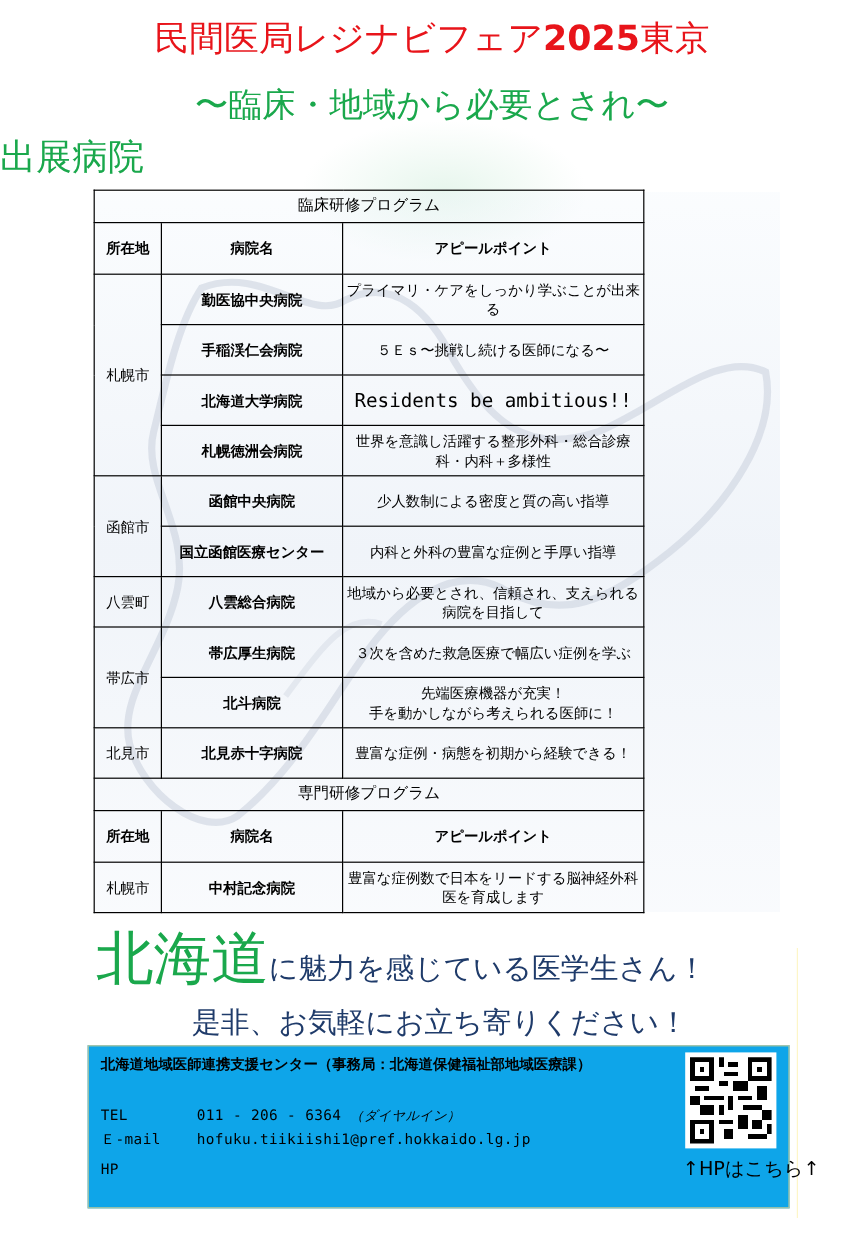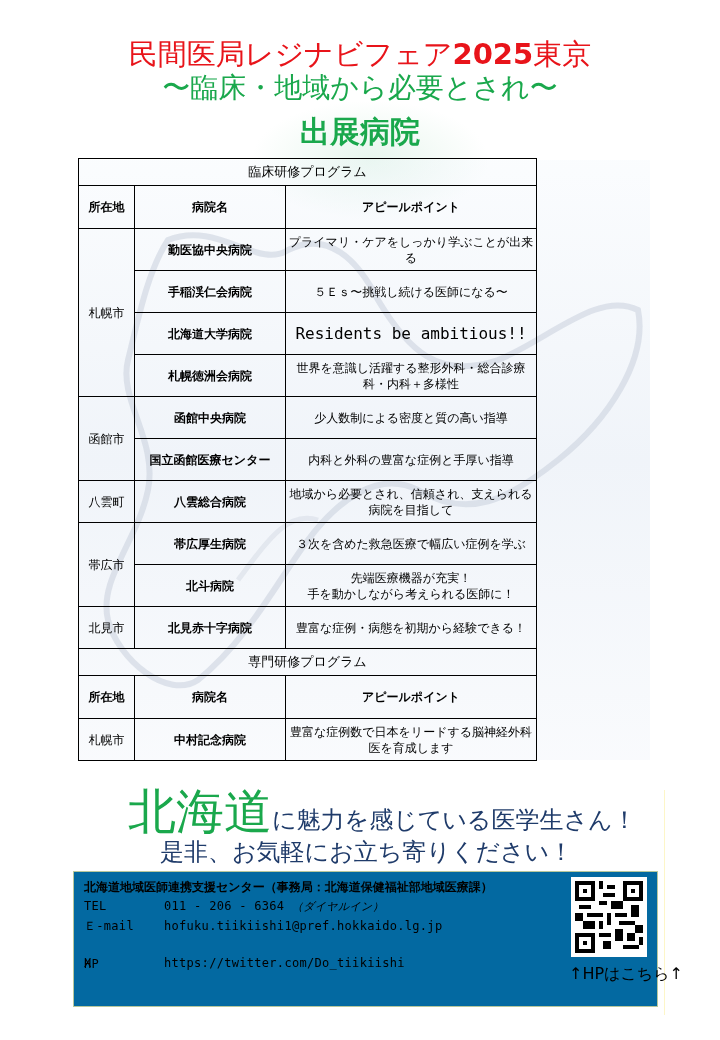--- a/index.html
+++ b/index.html
@@ -3,30 +3,30 @@
 <meta charset="utf-8">
 <style>
   html, body { margin: 0; padding: 0; }
   body {
     width: 720px; height: 1040px; background: #ffffff; position: relative; overflow: hidden;
     font-family: "DejaVu Sans", "Liberation Sans", sans-serif; color: #000;
   }
   .title-main {
     position: absolute; left: 0; width: 720px; top: 14px; text-align: center;
     color: #e8141a; font-family: "DejaVu Serif", "Liberation Serif", serif; font-size: 29px; letter-spacing: 0px;
-    line-height: 36px; white-space: nowrap; margin-top: 22px;
+    line-height: 36px; white-space: nowrap;
   }
   .title-main .year { font-family: "DejaVu Sans", sans-serif; font-weight: bold; }
   .title-sub {
     position: absolute; left: 0; width: 720px; top: 70px; text-align: center;
     color: #1aa84c; font-family: "DejaVu Serif", "Liberation Serif", serif; font-size: 28px; line-height: 36px; white-space: nowrap;
   }
   .title-exh {
-    position: absolute; left: 0; width: 720px; top: 112px; text-align: center;
-    color: #1aa84c; font-weight: bold; font-size: 30px; line-height: 40px;
+    position: absolute; left: 0; width: 720px; top: 112px; text-align: left;
+    color: #1aa84c; font-weight: normal; font-size: 30px; line-height: 40px;
   }
   .glow {
     position: absolute; left: 250px; top: 100px; width: 240px; height: 120px; border-radius: 50%;
     background: radial-gradient(ellipse at center, rgba(215,240,225,0.6) 0%, rgba(255,255,255,0) 70%);
   }
   .watermark {
     position: absolute; left: 78px; top: 160px; width: 572px; height: 600px; pointer-events: none;
     background: linear-gradient(180deg, rgba(240,246,252,0.3) 0%, rgba(232,238,246,0.65) 50%, rgba(240,244,250,0.4) 100%);
   }
   table.prog {
@@ -37,38 +37,37 @@
     border: 1.5px solid #000; text-align: center; vertical-align: middle; padding: 0; line-height: 16px;
   }
   .sec-head td { height: 26px; font-size: 13px; }
   .col-head td { height: 42px; font-weight: bold; font-size: 12px; }
   .data-row td { height: 41px; }
   .c-loc { width: 55px; }
   .c-name { width: 150px; font-weight: bold; }
   .c-appeal { }
   .mono { font-family: "DejaVu Sans Mono", monospace; font-size: 16px; }
   .banner1 {
-    position: absolute; left: 80px; top: 778px; white-space: nowrap; line-height: 68px;
-    font-family: Liberation Sans, sans-serif;
-    margin-left: 48px;
+    position: absolute; left: 80px; top: 778px; white-space: nowrap; line-height: 51px;
+    font-family: Liberation Mono, monospace;
   }
   .banner1 .big { color: #1aa84c; font-size: 48px; }
   .banner1 .rest { color: #1f3b6a; font-size: 24px; }
   .banner2 {
     position: absolute; left: 160px; top: 836px; white-space: nowrap;
     font-family: "DejaVu Serif", "Liberation Serif", serif; color: #1f3b6a; font-size: 24px; line-height: 32px;
   }
   .yline { position: absolute; left: 664px; top: 790px; width: 1px; height: 225px; background: #fdf6c8; }
   .contact {
     position: absolute; left: 73px; top: 871px; width: 585px; height: 136px;
-    background: #0369a1; border: 1px solid #b7c79c; box-sizing: border-box;
+    background: #0ea5e9; border: 1px solid #b7c79c; box-sizing: border-box;
   }
   .contact .org { position: absolute; left: 10px; top: 7px; font-size: 12px; font-weight: bold; white-space: nowrap; }
   .contact .line { position: absolute; left: 10px; font-family: "DejaVu Sans Mono", "Liberation Mono", monospace; font-size: 12px; white-space: nowrap; letter-spacing: 0.3px; }
-  .contact .lbl { display: inline-block; width: 80px; }
+  .contact .lbl { display: inline-block; width: 80px; margin-top: 23px; }
   .contact .kana { font-style: italic; font-family: Liberation Sans, sans-serif; font-size: 11px; }
   .qr {
     position: absolute; left: 497px; top: 5px; width: 76px; height: 80px; background: #fff;
     display: flex; align-items: center; justify-content: center;
   }
   .qr-caption { position: absolute; left: 495px; top: 92px; font-size: 16px; white-space: nowrap; }
 </style>
 </head>
 <body>
 
@@ -157,22 +156,21 @@
   </table>
 
 <div class="banner1"><span class="big">北海道</span><span class="rest">に魅力を感じている医学生さん！</span></div>
 <div class="banner2">是非、お気軽にお立ち寄りください！</div>
 <div class="yline"></div>
 
 <div class="contact">
   <div class="org">北海道地域医師連携支援センター（事務局：北海道保健福祉部地域医療課）</div>
   <div class="line" style="top:27px"><span class="lbl">TEL</span><span>011 - 206 - 6364</span> <span class="kana">（ダイヤルイン）</span></div>
   <div class="line" style="top:46px"><span class="lbl">Ｅ-mail</span><span>hofuku.tiikiishi1@pref.hokkaido.lg.jp</span></div>
-  <div class="line" style="top:84px"><span class="lbl">X</span><span>https://twitter.com/Do_tiikiishi</span></div>
-  <div class="line" style="top:85px">HP</div>
+  <div class="line" style="top:95px">HP</div>
   <div class="qr">
     <svg width="68" height="72" viewBox="0 0 17 18" shape-rendering="crispEdges">
       <rect x="0" y="0" width="5" height="5" fill="#000"></rect>
         <rect x="1" y="1" width="3" height="3" fill="#fff"></rect>
         <rect x="2" y="2" width="1" height="1" fill="#000"></rect>
       <rect x="12" y="0" width="5" height="5" fill="#000"></rect>
         <rect x="13" y="1" width="3" height="3" fill="#fff"></rect>
         <rect x="14" y="2" width="1" height="1" fill="#000"></rect>
       <rect x="0" y="13" width="5" height="5" fill="#000"></rect>
         <rect x="1" y="14" width="3" height="3" fill="#fff"></rect>

